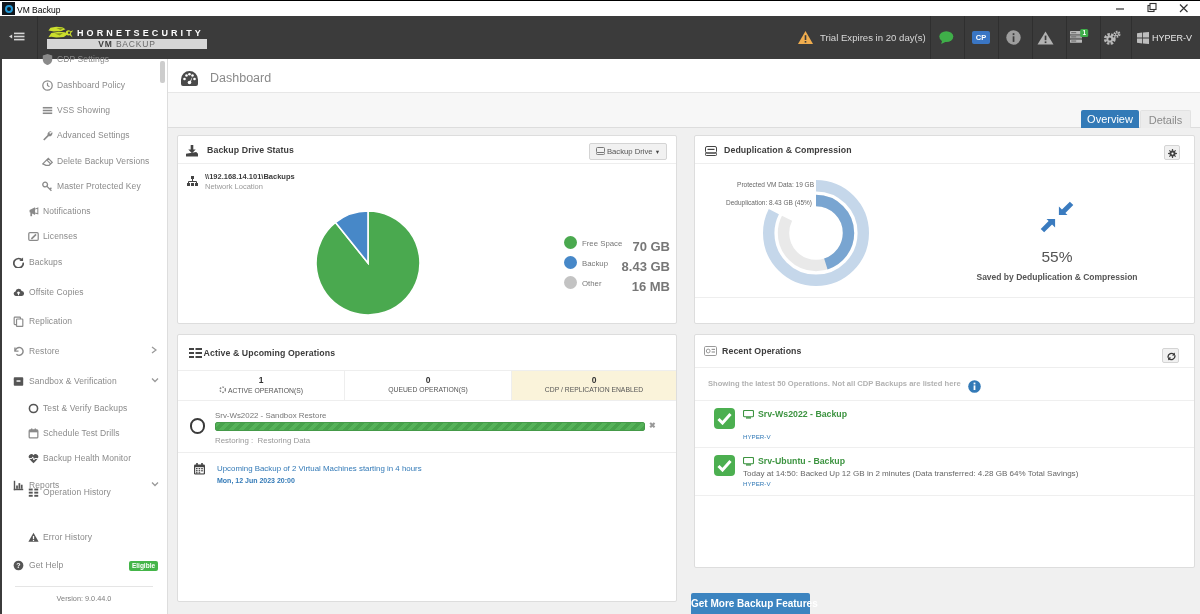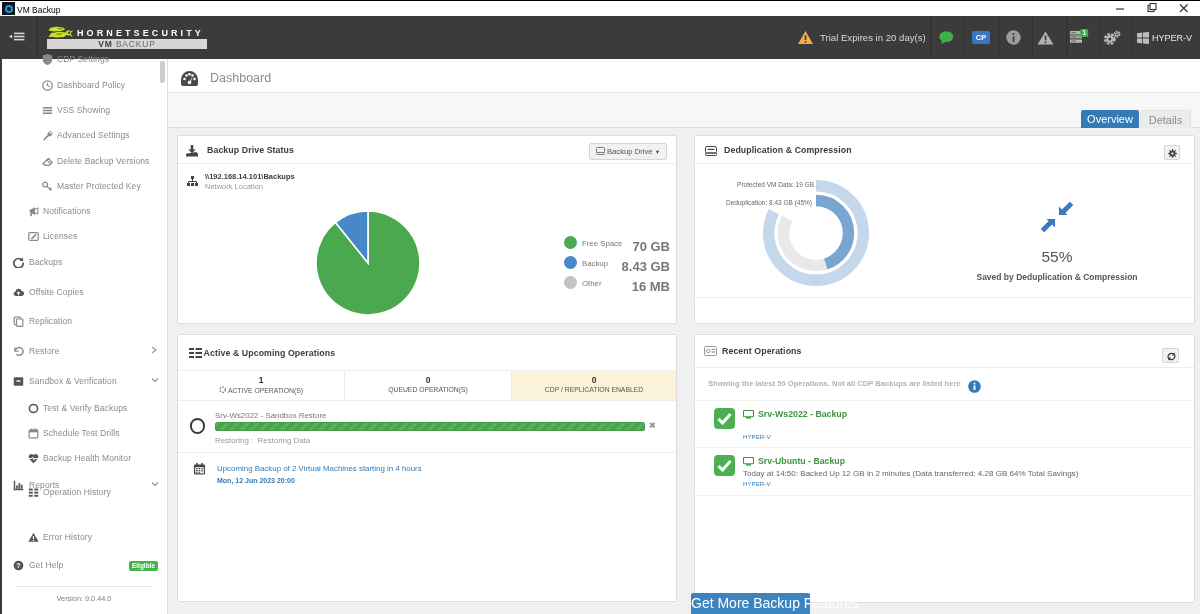--- a/index.html
+++ b/index.html
@@ -40,21 +40,21 @@
 #tabband { position:absolute; left:168px; top:93px; width:1032px; height:35px; background:#f7f7f7; border-bottom:1px solid #ddd; }
 .tab { position:absolute; top:110px; height:18px; font-size:11px; line-height:18px; text-align:center; }
 #tab1 { left:1081px; width:58px; background:#337ab7; color:#fff; border-radius:2px 2px 0 0; }
 #tab2 { left:1140px; width:51px; background:#ececec; color:#8a8a8a; border:1px solid #e2e2e2; border-bottom:none; border-radius:2px 2px 0 0; }
 
 
 .card { position:absolute; background:#fff; border:1px solid #ddd; border-radius:2px; }
 #c1 { left:177px; top:135px; width:500px; height:189px; }
 #c2 { left:694px; top:135px; width:501px; height:188.5px; }
 #c3 { left:177px; top:334px; width:500px; height:268px;padding-left:46px; }
-#c4 { left:694px; top:334px; width:501px; height:269px; }
+#c4 { left:694px; top:334px; width:501px; height:234px; }
 .chead { position:absolute; left:0; top:0; right:0; height:28px; border-bottom:1px solid #eee; }
 .ctitle { position:absolute; top:9px; font-size:8.75px; font-weight:bold; color:#3c3c3c; letter-spacing:0.1px; }
 .cbtn { position:absolute; border:1px solid #d4d4d4; border-radius:2px; background:#f1f1f1; }
 
 
 .ldot { position:absolute; width:13px; height:13px; border-radius:50%; }
 .ltxt { position:absolute; font-size:7.8px; color:#777; }
 .lval { position:absolute; font-size:13px; color:#777; text-align:right; width:60px;font-weight:bold; }
 
 
@@ -67,21 +67,21 @@
   background:repeating-linear-gradient(135deg,#55b259 0 3.5px,#48a34c 3.5px 7px); }
 
 
 .chk { position:absolute; width:21px; height:21px; background:#4caf50; border-radius:4px; }
 .chk svg { position:absolute; left:3px; top:4px; }
 .rtitle { position:absolute; font-size:8.75px; font-weight:bold; color:#3d9441; }
 .rdetail { position:absolute; font-size:8.05px; color:#666; }
 .rhv { position:absolute; font-size:6.2px; color:#337ab7; }
 .rowline { position:absolute; left:0; right:0; height:1px; background:#efefef; }
 
-#morebtn { position:absolute; left:691px; top:592.5px; width:119px; height:22px; background:#3c84c0; border-radius:2px 2px 0 0; color:#fff; font-size:14px; font-weight:normal; text-align:center; line-height:21px; }
+#morebtn { position:absolute; left:691px; top:592.5px; width:119px; height:22px; background:#3c84c0; border-radius:2px 2px 0 0; color:#fff; font-size:10px; font-weight:bold; text-align:center; line-height:21px; }
 </style>
 </head>
 <body>
 <div id="page">
 
   <div id="titlebar">
     <div id="appicon">
         <span></span>
       </div>
     <div id="apptitle">VM Backup</div>

